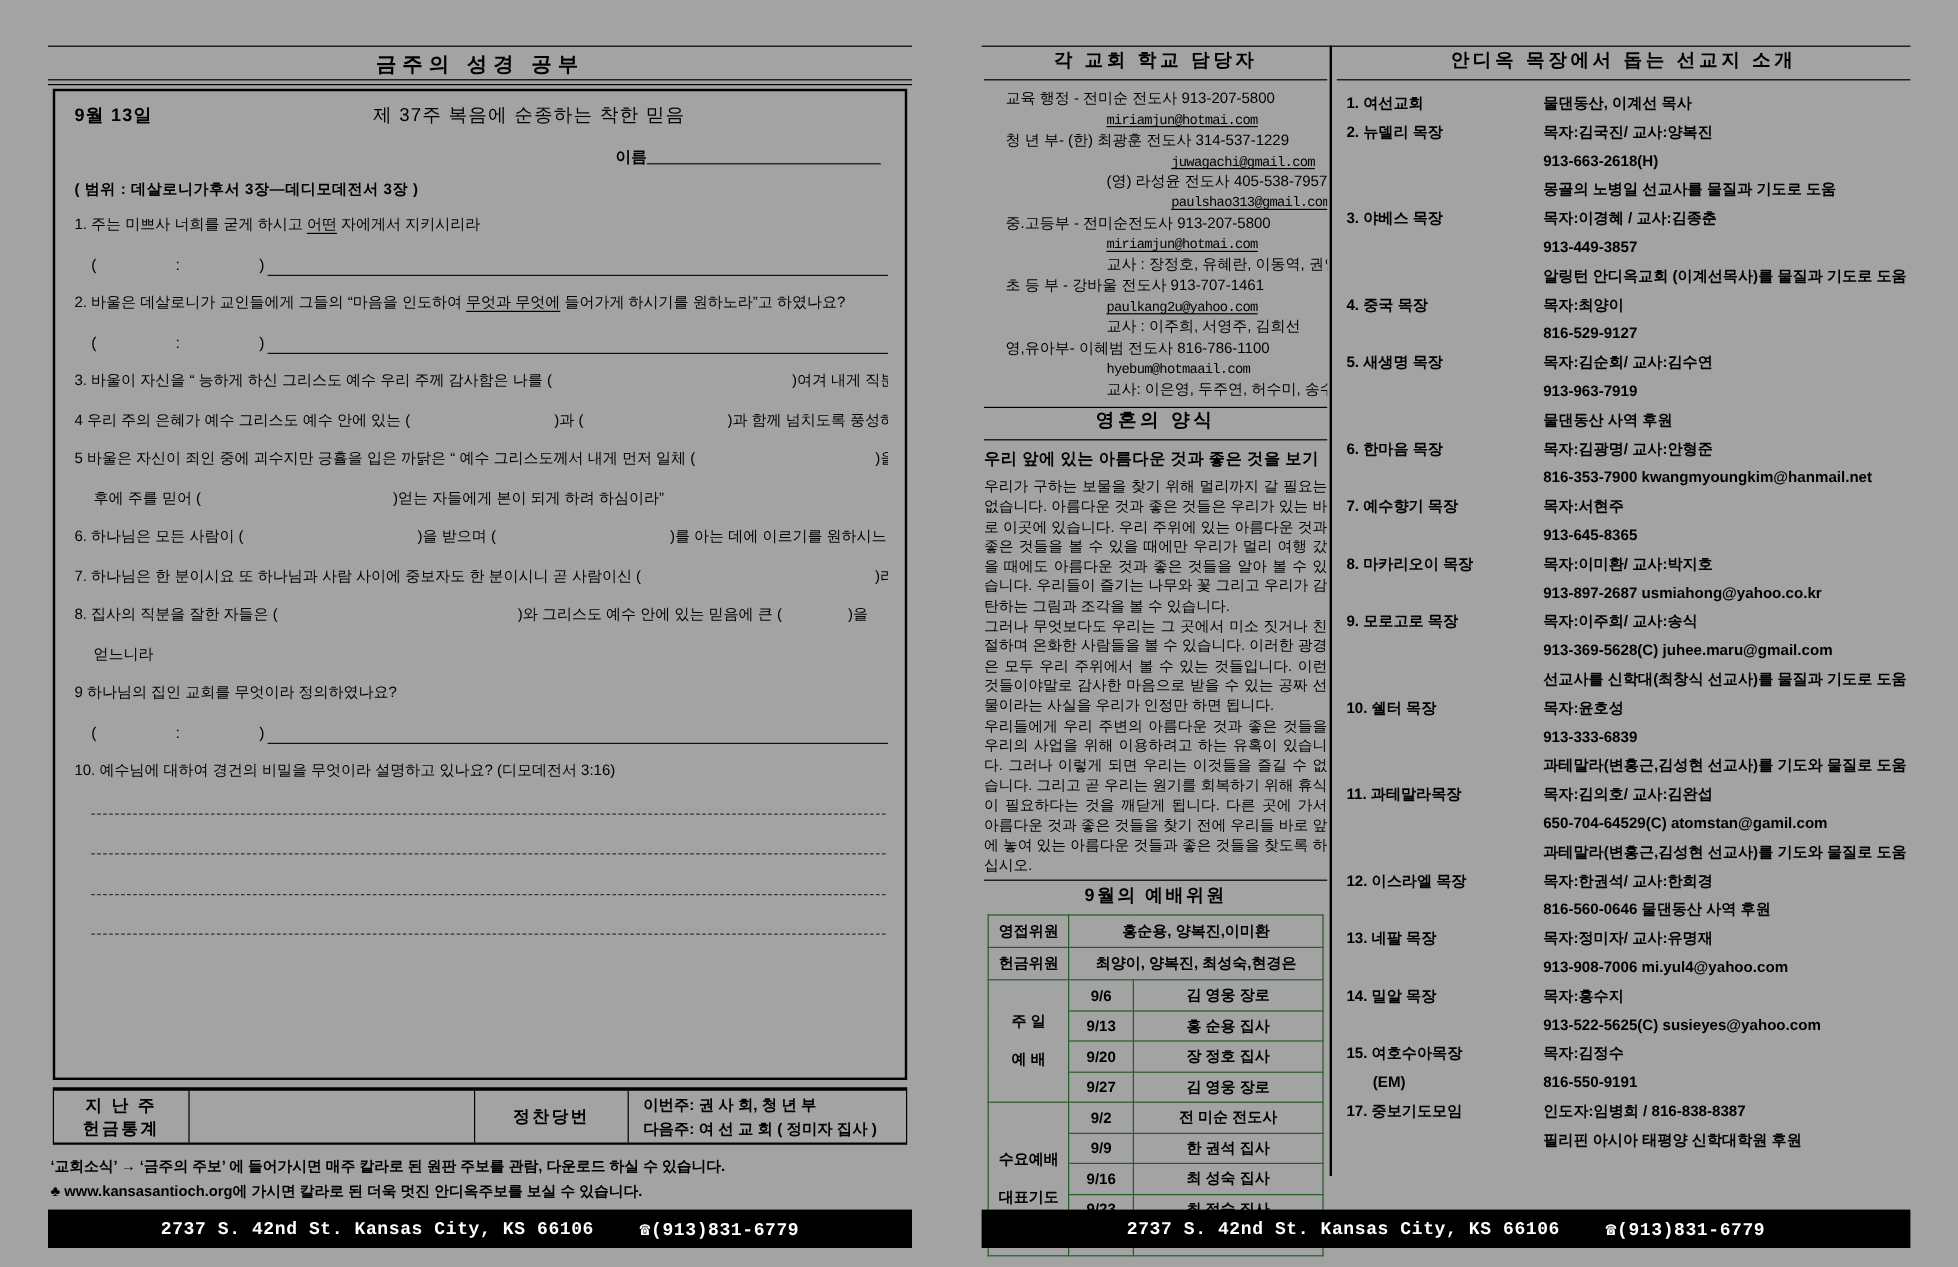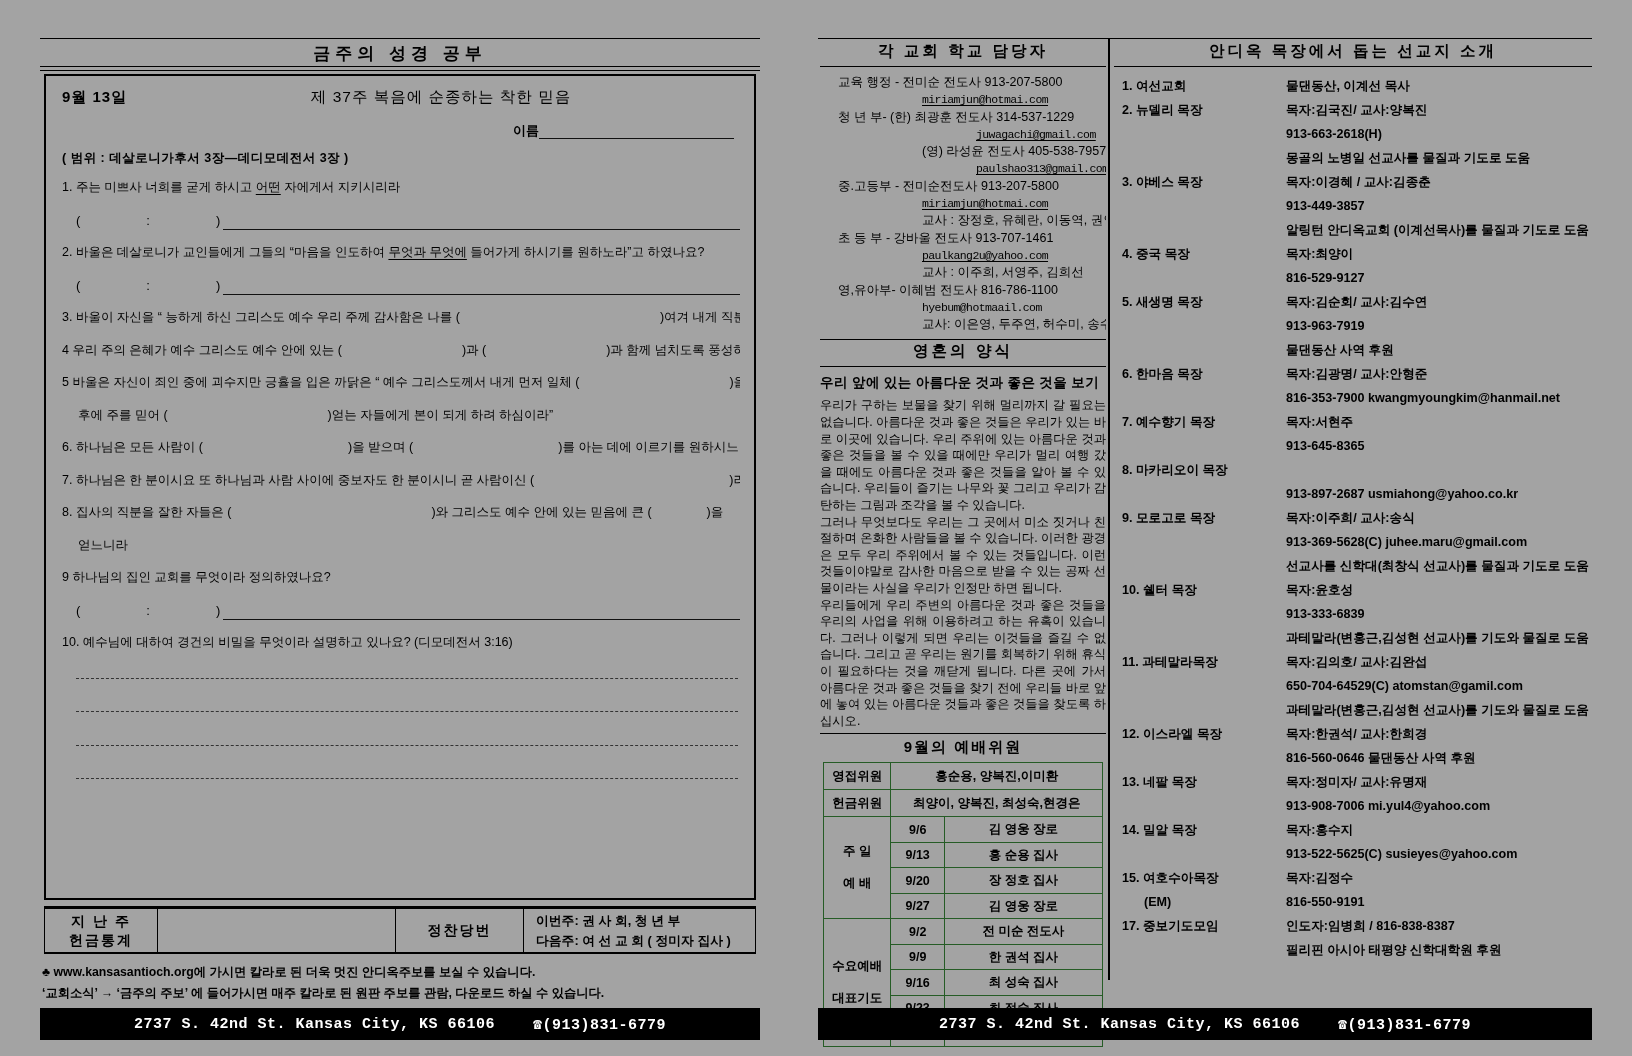--- a/index.html
+++ b/index.html
@@ -14,21 +14,21 @@
   .lp-title{position:absolute;top:14px;left:0;right:0;text-align:center;
             font-size:17px;font-weight:bold;letter-spacing:5px;}
   .lp-dblrule{position:absolute;top:38px;left:0;right:0;height:2.5px;
               border-top:1.5px solid #000;border-bottom:1px solid #000;}
 
   .ws-box{position:absolute;top:46px;left:4px;right:4px;height:826px;border:2px solid #000;
           box-sizing:border-box;padding:10px 14px 0 16px;}
   .ws-head{display:flex;height:22px;line-height:22px;margin-bottom:14px;}
   .ws-date{font-size:15px;font-weight:bold;width:170px;letter-spacing:1px;}
   .ws-title{flex:1;text-align:center;font-size:15.5px;font-weight:normal;letter-spacing:1px;padding-right:90px;}
-  .ws-name-row{display:flex;justify-content:flex-end;align-items:center;height:18px;margin-bottom:10px;}
+  .ws-name-row{display:flex;justify-content:flex-end;align-items:flex-start;height:18px;margin-bottom:10px;}
   .ws-name-label{font-size:13px;font-weight:bold;}
   .ws-name-line{width:195px;border-bottom:1.6px solid #111;height:14px;margin-right:6px;}
   .ws-scope{font-size:12.5px;font-weight:bold;height:18px;margin-bottom:10px;letter-spacing:0.5px;}
 
   .ws-row{height:19px;line-height:19px;margin-bottom:13.5px;font-size:12.5px;
           white-space:nowrap;overflow:hidden;}
   .ws-row.ind{padding-left:16px;}
   .qgap{display:inline-block;}
   .ul{text-decoration:underline;text-underline-offset:3px;}
   .ref-row{display:flex;align-items:flex-end;padding-left:14px;}
@@ -163,22 +163,22 @@
       </div>
       <div class="off-c off-c2"></div>
       <div class="off-c off-c3">정찬당번</div>
       <div class="off-c off-c4">
         <span>이번주: 권   사   회,  청   년   부</span>
         <span>다음주: 여 선 교 회 ( 정미자 집사 )</span>
       </div>
     </div>
 
     <div class="notes" id="lp-notes">
+        <div class="note-line">‘교회소식’ →  ‘금주의 주보’ 에 들어가시면 매주 칼라로 된 원판 주보를 관람, 다운로드 하실 수 있습니다.</div>
         <div class="note-line">♣ www.kansasantioch.org에 가시면 칼라로 된 더욱 멋진 안디옥주보를 보실 수 있습니다.</div>
-        <div class="note-line">‘교회소식’ →  ‘금주의 주보’ 에 들어가시면 매주 칼라로 된 원판 주보를 관람, 다운로드 하실 수 있습니다.</div>
       </div>
 
     <div class="footer-bar">
       <span>2737 S. 42nd St. Kansas City, KS 66106</span>
       <span>☎(913)831-6779</span>
     </div>
   </div>
 
   <div class="page page-right">
     <div class="rule rp-toprule"></div>
@@ -332,20 +332,21 @@
           <div class="m-row">
             <span class="m-name">7. 예수향기 목장</span>
             <span class="m-detail">목자:서현주</span>
           </div>
           <div class="m-row">
             <span class="m-name"></span>
             <span class="m-detail">913-645-8365</span>
           </div>
           <div class="m-row">
             <span class="m-name">8. 마카리오이 목장</span>
+            <span class="m-detail">목자:이미환/ 교사:박지호</span>
           </div>
           <div class="m-row">
             <span class="m-name"></span>
             <span class="m-detail">913-897-2687 usmiahong@yahoo.co.kr</span>
           </div>
           <div class="m-row">
             <span class="m-name">9. 모로고로 목장</span>
             <span class="m-detail">목자:이주희/ 교사:송식</span>
           </div>
           <div class="m-row">

